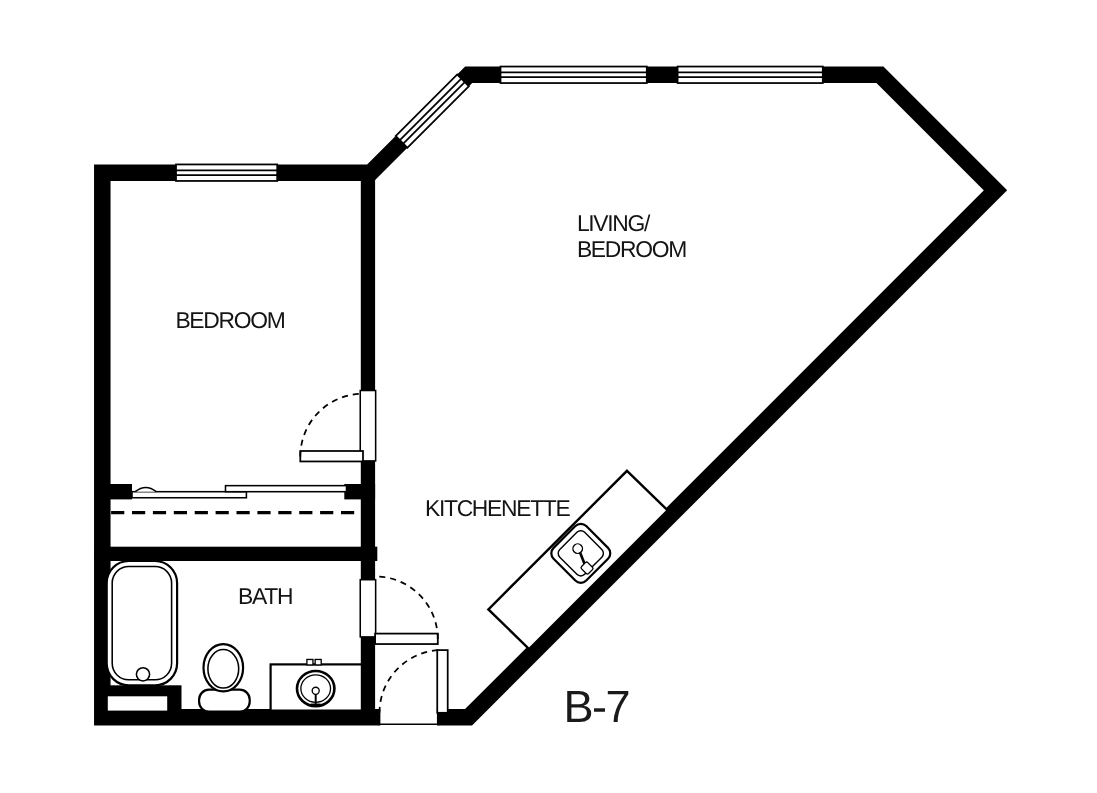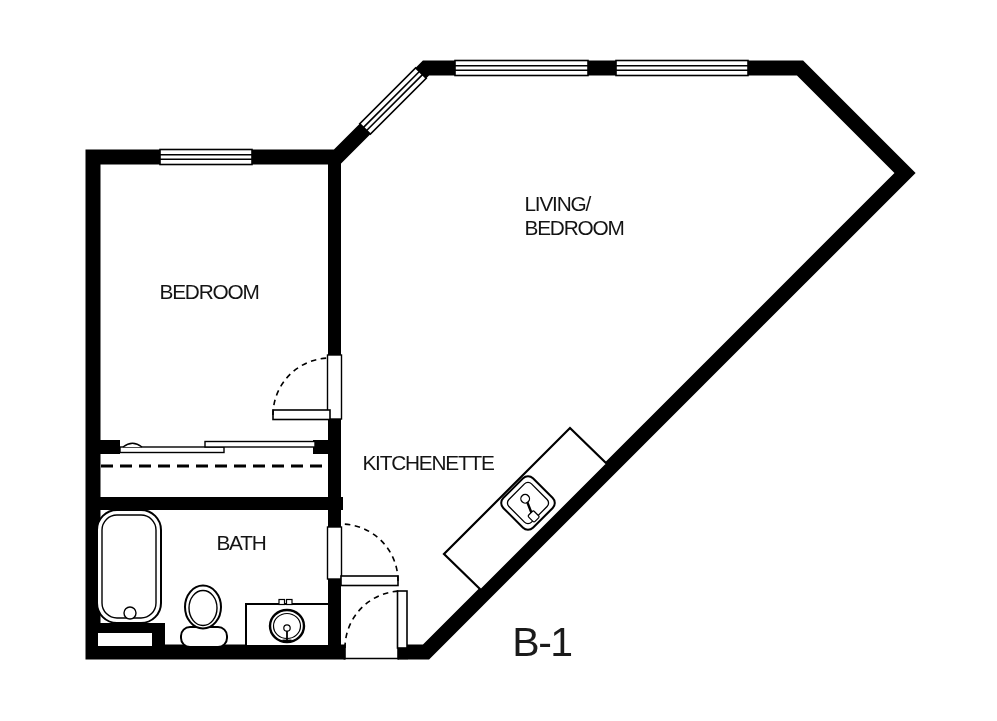--- a/index.html
+++ b/index.html
@@ -136,19 +136,19 @@
     </g>
   </svg>
 
   <div class="lbl" style="left:209px;top:280px;">BEDROOM</div>
 
   <div class="lbl" style="left:574px;top:192px;">
     <span>LIVING/</span>
     <span>BEDROOM</span>
   </div>
 
-  <div class="lbl" style="left:428px;top:451px;">KITCHENETTE</div>
+  <div class="lbl" style="left:452px;top:451px;">KITCHENETTE</div>
 
   <div class="lbl" style="left:241px;top:531px;">BATH</div>
 
-  <div class="lbl lbl-unit" style="left:542px;top:622px;">B-1</div>
+  <div class="lbl lbl-unit" style="left:542px;top:622px;">B-7</div>
 
 </div>
 
 </body></html>

